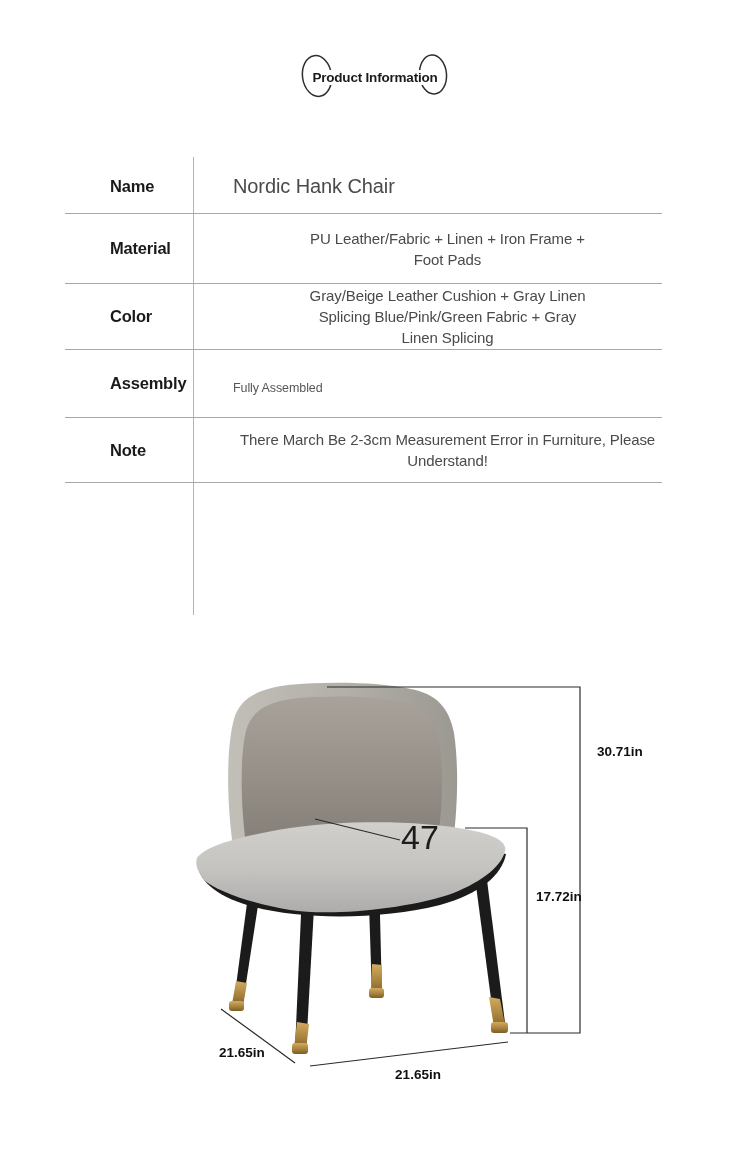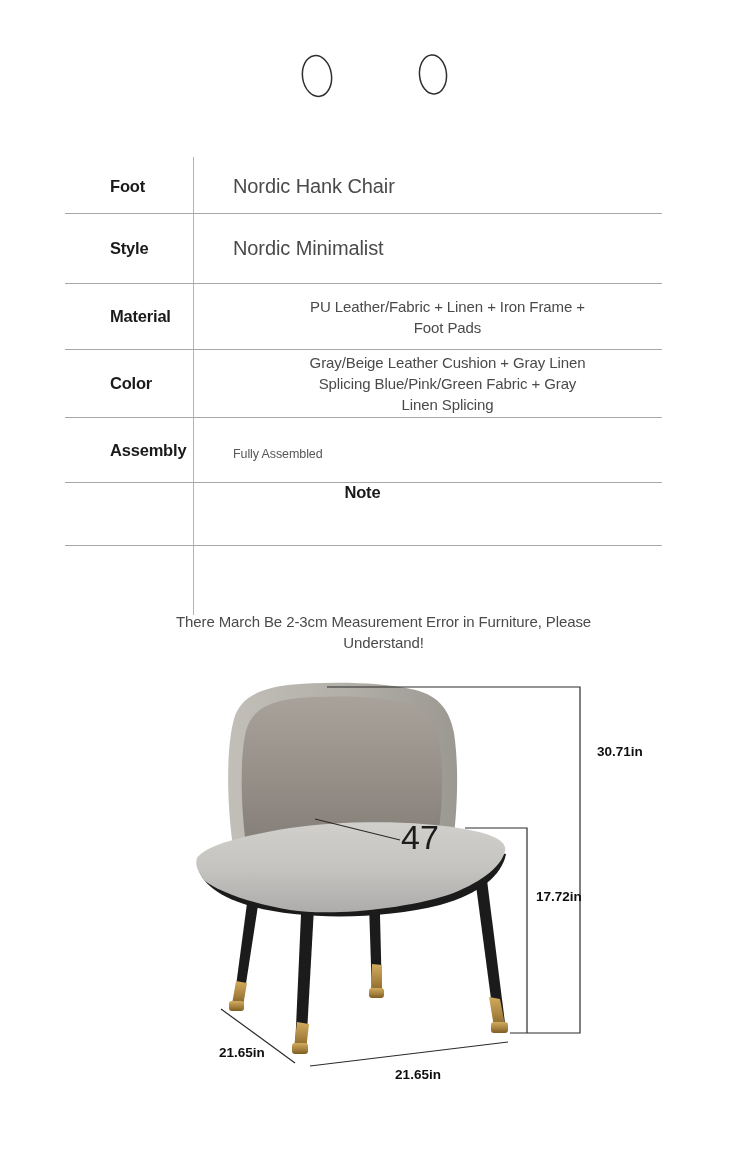--- a/index.html
+++ b/index.html
@@ -44,31 +44,30 @@
 </style>
 </head>
 <body>
 
 <div class="page">
 
   <svg class="header-ovals" viewBox="0 0 160 52">
     <ellipse cx="21" cy="24" rx="14.5" ry="20.5" fill="none" stroke="#2f2f2f" stroke-width="1.5" transform="rotate(-8 21 24)"></ellipse>
     <ellipse cx="137" cy="22.5" rx="13.5" ry="19.5" fill="none" stroke="#2f2f2f" stroke-width="1.5" transform="rotate(-5 137 22.5)"></ellipse>
   </svg>
+  <div class="header-title">
+    <span>Product Information</span>
+  </div>
 
   <div class="spec-table">
     <div class="spec-divider"></div>
 
     <div class="spec-row v-lg">
-      <div class="spec-label">Foot</div>
+      <div class="spec-label">Name</div>
       <div class="spec-value">Nordic Hank Chair</div>
-    </div>
-    <div class="spec-row v-lg">
-      <div class="spec-label">Style</div>
-      <div class="spec-value">Nordic Minimalist</div>
     </div>
     <div class="spec-row v-md">
       <div class="spec-label">Material</div>
       <div class="spec-value">PU Leather/Fabric + Linen + Iron Frame +
 Foot Pads</div>
     </div>
     <div class="spec-row v-md">
       <div class="spec-label">Color</div>
       <div class="spec-value">Gray/Beige Leather Cushion + Gray Linen
 Splicing Blue/Pink/Green Fabric + Gray

